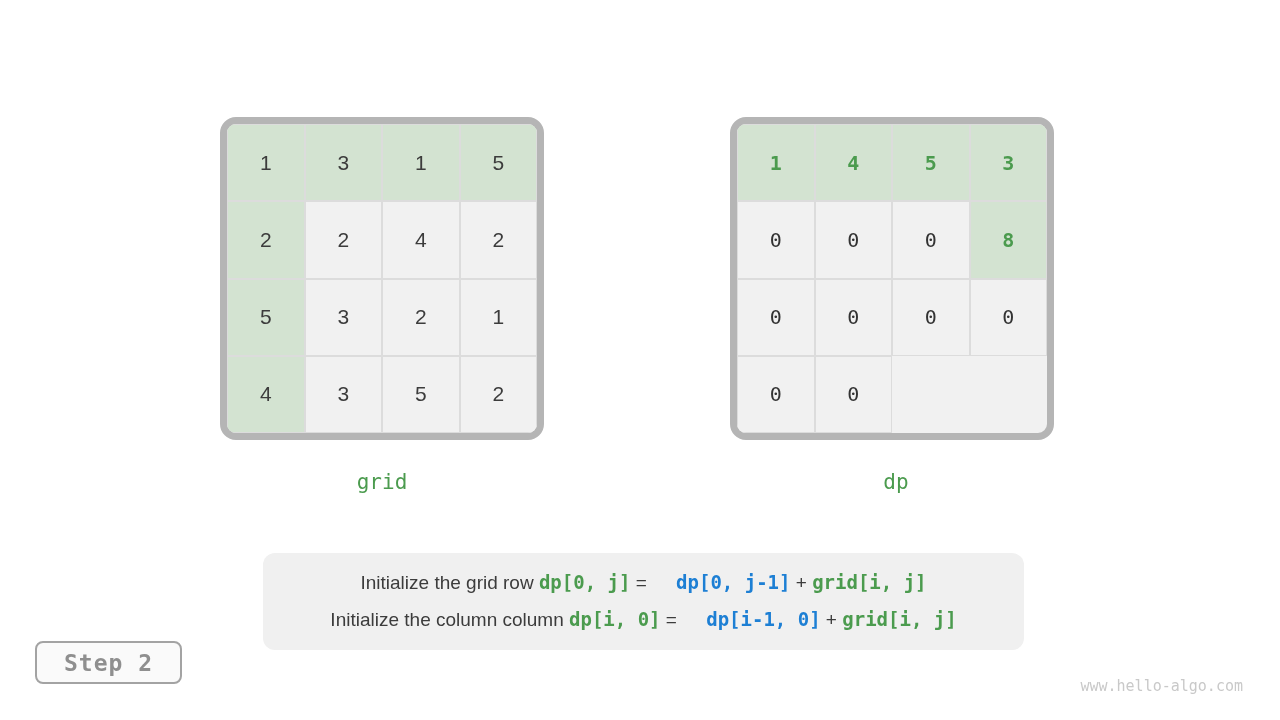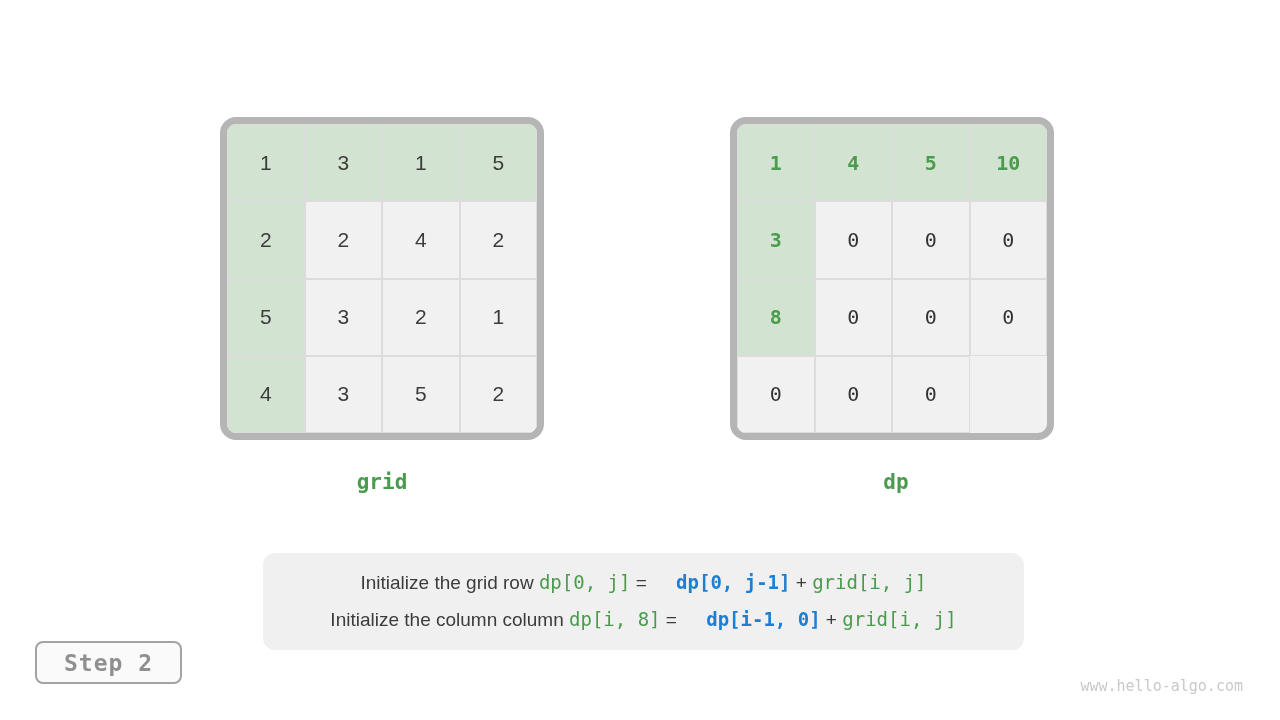--- a/index.html
+++ b/index.html
@@ -46,21 +46,21 @@
   .cell.green{background:var(--green-bg);}
   .matrix-grid .cell{font-family:"Liberation Sans", sans-serif;}
   .matrix-dp .cell{font-family:"DejaVu Sans Mono", monospace;font-size:20px;color:#333333;}
   .matrix-dp .cell.green{color:var(--green-text);font-weight:bold;}
   .table-label{
     position:absolute;
     width:324px;
     top:470px;
     text-align:center;
     font-family:"DejaVu Sans Mono", monospace;
-    font-weight:bold;
+    font-weight:normal;
     font-size:21px;
     color:var(--green-text);
   }
   .label-grid{left:220px;}
   .label-dp{left:734px;}
   .caption-box{
     position:absolute;
     left:263px;top:553px;
     width:761px;height:97px;
     background:var(--caption-bg);
@@ -74,21 +74,21 @@
     color:var(--dark-text);
     white-space:pre;
     line-height:1.2;
   }
   .caption-line .seg-plain{
     font-family:"Liberation Sans", sans-serif;
     color:var(--dark-text);
   }
   .caption-line .seg-green{
     font-family:"DejaVu Sans Mono", monospace;
-    font-weight:normal;
+    font-weight:bold;
     color:var(--green-text);
     margin-top:48px;
   }
   .caption-line .seg-blue{
     font-family:"DejaVu Sans Mono", monospace;
     font-weight:bold;
     color:var(--blue-text);
     margin-left:24px;
   }
   .step-box{
@@ -133,40 +133,39 @@
     <div class="cell green">4</div>
     <div class="cell">3</div>
     <div class="cell">5</div>
     <div class="cell">2</div>
   </div>
 
 <div class="matrix matrix-dp">
     <div class="cell green">1</div>
     <div class="cell green">4</div>
     <div class="cell green">5</div>
-    <div class="cell green">10</div>
     <div class="cell green">3</div>
     <div class="cell">0</div>
     <div class="cell">0</div>
     <div class="cell">0</div>
     <div class="cell green">8</div>
     <div class="cell">0</div>
     <div class="cell">0</div>
     <div class="cell">0</div>
     <div class="cell">0</div>
     <div class="cell">0</div>
     <div class="cell">0</div>
   </div>
 
 <div class="table-label label-grid">grid</div>
 
 <div class="table-label label-dp">dp</div>
 
 <div class="caption-box">
   <div class="caption-line"><span class="seg-plain">Initialize the grid row </span><span class="seg-green">dp[0, j]</span><span class="seg-plain"> = </span><span class="seg-blue">dp[0, j-1]</span><span class="seg-plain"> + </span><span class="seg-green">grid[i, j]</span></div>
-  <div class="caption-line"><span class="seg-plain">Initialize the column column </span><span class="seg-green">dp[i, 8]</span><span class="seg-plain"> = </span><span class="seg-blue">dp[i-1, 0]</span><span class="seg-plain"> + </span><span class="seg-green">grid[i, j]</span></div>
+  <div class="caption-line"><span class="seg-plain">Initialize the column column </span><span class="seg-green">dp[i, 0]</span><span class="seg-plain"> = </span><span class="seg-blue">dp[i-1, 0]</span><span class="seg-plain"> + </span><span class="seg-green">grid[i, j]</span></div>
 </div>
 
 <div class="step-box">
   <span>Step 2</span>
 </div>
 
 <div class="watermark">www.hello-algo.com</div>
 
 </body></html>

